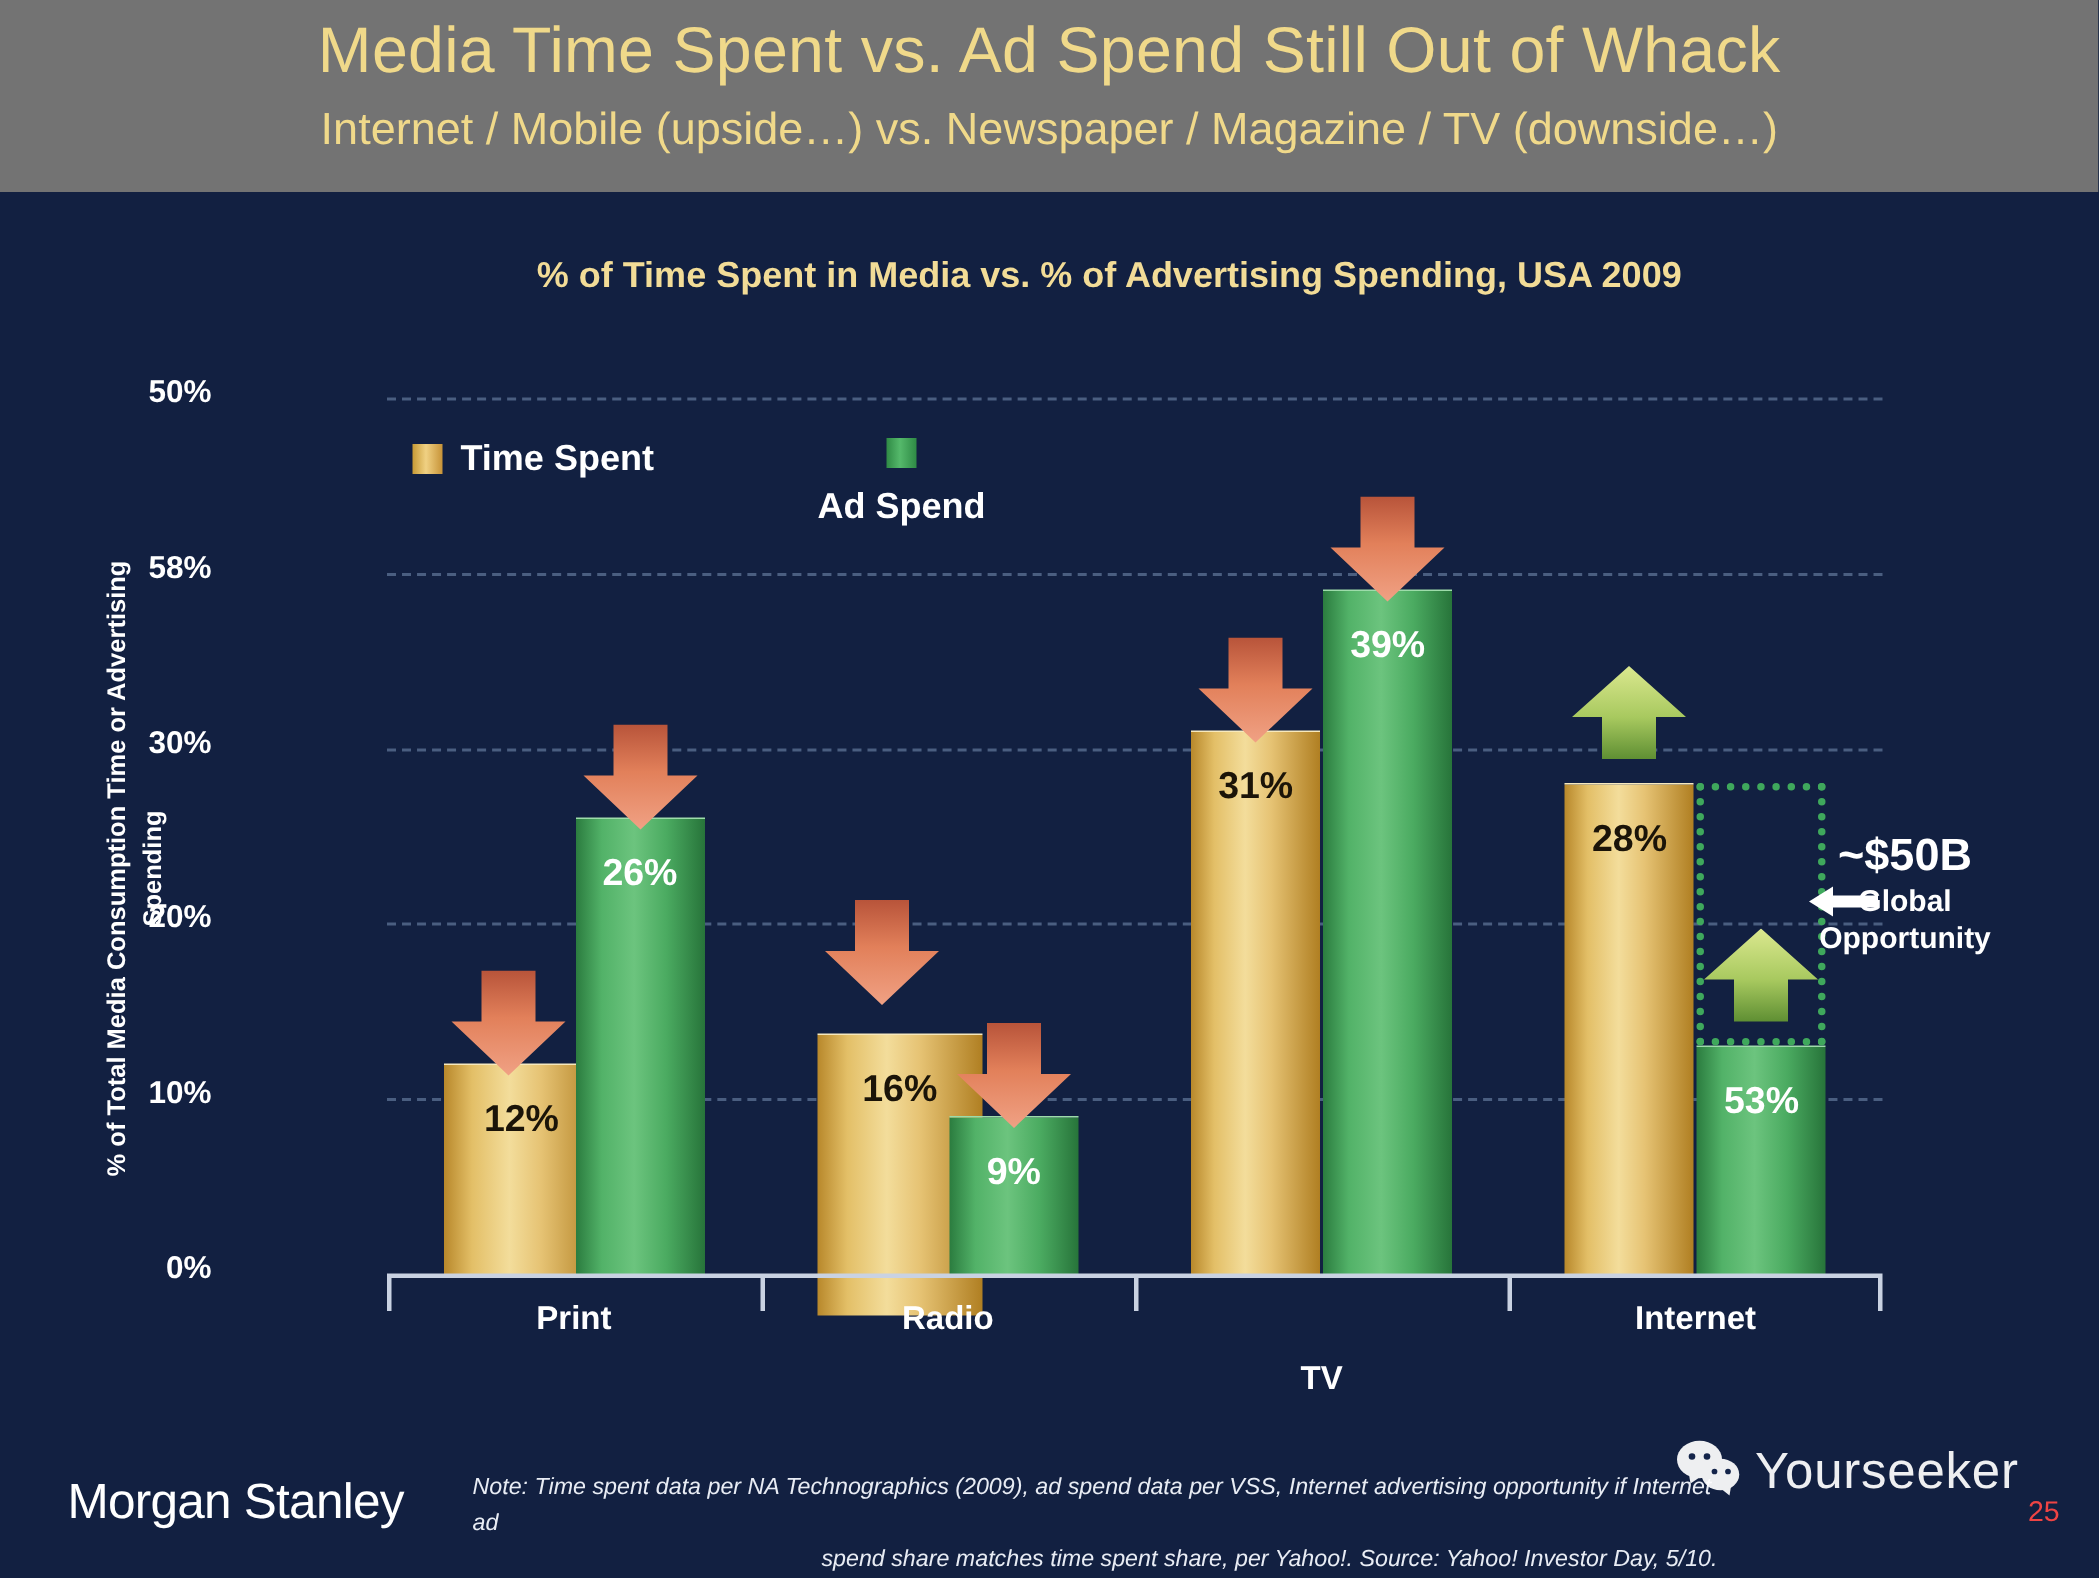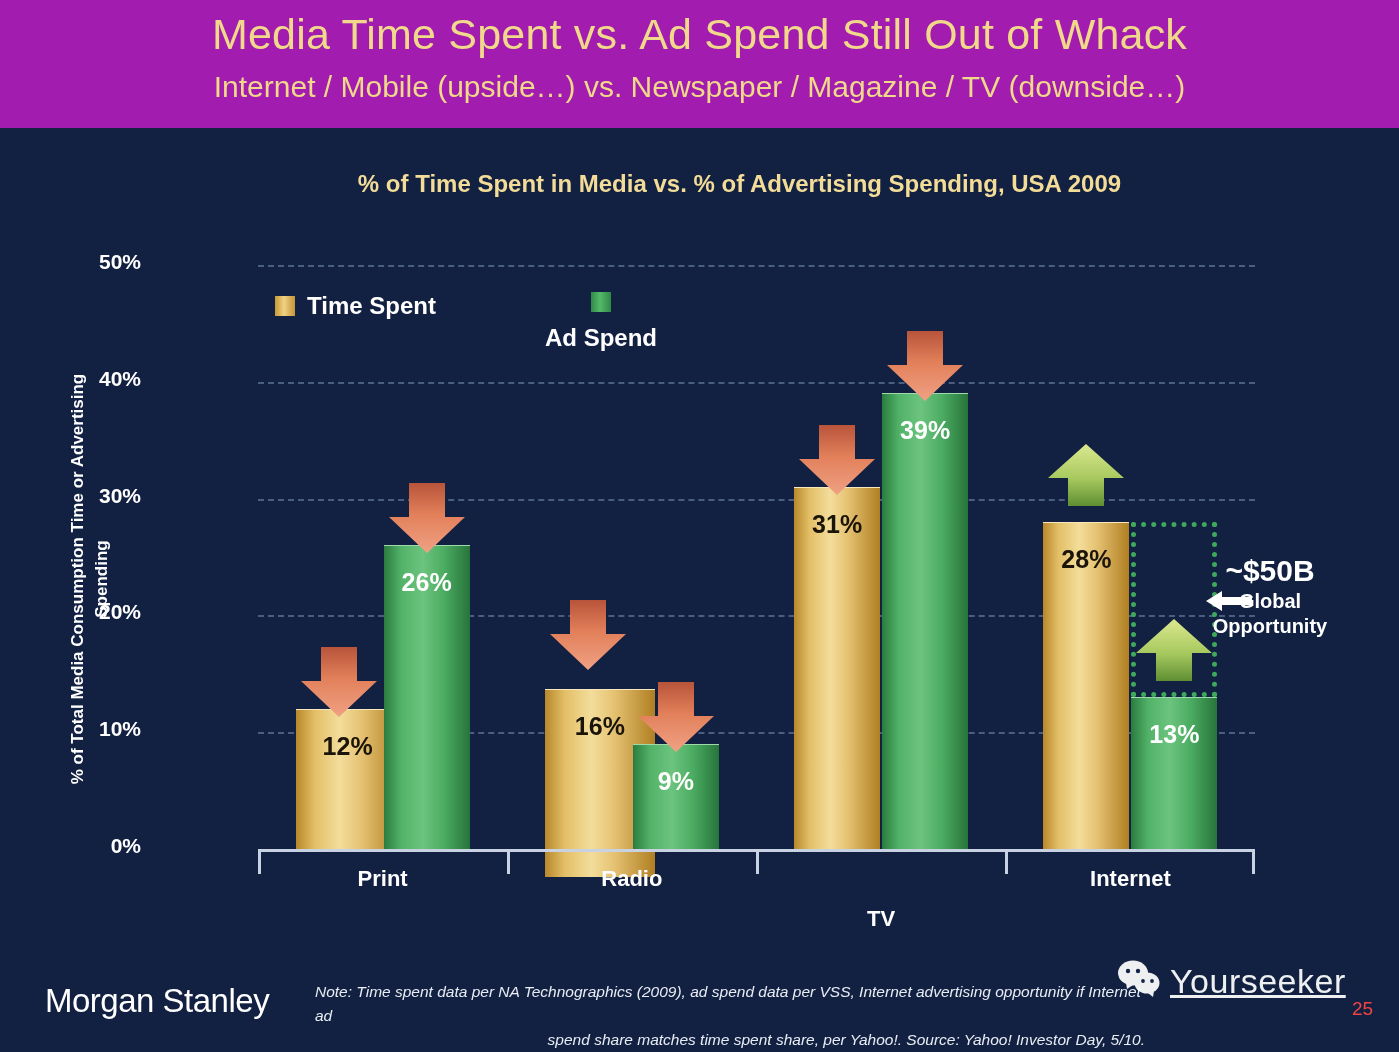--- a/index.html
+++ b/index.html
@@ -7,21 +7,21 @@
     width:1399px;height:1052px;overflow:hidden;
     font-family:"Liberation Sans", sans-serif;
     background:#122041;
   }
   #slide{position:relative;width:1399px;height:1052px;
     background:linear-gradient(180deg,#15254b 0%,#122murderer 0%,#122041 40%,#0f1b38 100%);
     background-color:#122041;}
 
   
   #header{position:absolute;left:0;top:0;width:1399px;height:128px;
-    background:#a21caf;}
+    background:#737373;}
   #title{position:absolute;left:0;top:10px;width:1399px;text-align:center;
     color:#f0d98a;font-size:43px;font-weight:400;letter-spacing:.2px;
     font-family:"Liberation Sans", sans-serif;white-space:nowrap;}
   #subtitle{position:absolute;left:0;top:70px;width:1399px;text-align:center;
     color:#f0d98a;font-size:30px;font-weight:400;white-space:nowrap;}
 
   
   #chart-title{position:absolute;left:0;top:170px;width:1399px;text-align:center;
     color:#f2dc97;font-size:24px;font-weight:bold;white-space:nowrap;margin-left:40px;}
 
@@ -81,21 +81,21 @@
   #ms-logo{position:absolute;left:45px;top:982px;color:#ffffff;font-size:33px;
     font-weight:400;letter-spacing:-.5px;}
   #footnote{position:absolute;left:315px;top:980px;width:830px;
     color:#e8ecf4;font-size:15.5px;font-style:italic;line-height:24px;
     text-align:right;}
   #footnote .l1{display:block;text-align:left;}
   #page-num{position:absolute;left:1352px;top:998px;color:#ef4444;font-size:19px;}
 
   
   #watermark{position:absolute;left:1118px;top:960px;display:flex;align-items:center;gap:8px;opacity:.93;}
-  #wm-text{color:#ffffff;font-size:34px;font-weight:400;letter-spacing:.5px;text-decoration:underline;}
+  #wm-text{color:#ffffff;font-size:34px;font-weight:400;letter-spacing:.5px;}
 </style>
 </head>
 <body>
 
 <div id="slide">
 
   <div id="header">
     <div id="title">Media Time Spent vs. Ad Spend Still Out of Whack</div>
     <div id="subtitle">Internet / Mobile (upside…) vs. Newspaper / Magazine / TV (downside…)</div>
   </div>
@@ -108,21 +108,21 @@
 
   <div id="yticks-layer">
       <div class="ytick" style="top: 834px;">0%</div>
       <div class="gridline" style="left: 258px; top: 732.2px;"></div>
       <div class="ytick" style="top: 717.2px;">10%</div>
       <div class="gridline" style="left: 258px; top: 615.4px;"></div>
       <div class="ytick" style="top: 600.4px;">20%</div>
       <div class="gridline" style="left: 258px; top: 498.6px;"></div>
       <div class="ytick" style="top: 483.6px;">30%</div>
       <div class="gridline" style="left: 258px; top: 381.8px;"></div>
-      <div class="ytick" style="top: 366.8px;">40%</div>
+      <div class="ytick" style="top: 366.8px;">58%</div>
       <div class="gridline" style="left: 258px; top: 265px;"></div>
       <div class="ytick" style="top: 250px;">50%</div>
     </div>
 
   <div id="legend">
     <div class="legend-item" style="left:0;">
       <span class="legend-swatch gold"></span>
       <span class="legend-text">Time Spent</span>
     </div>
     <div class="legend-item" style="left:270px;flex-direction:column;">
@@ -147,21 +147,21 @@
       <div class="bar gold" style="left: 794.125px; width: 86px; height: 362.08px; top: 486.92px; bottom: auto;">
         <div class="bar-value dark" style="top: 22px;">31%</div>
       </div>
       <div class="bar green" style="left: 882.125px; width: 86px; height: 455.52px; top: 393.48px; bottom: auto;">
         <div class="bar-value light" style="top: 22px;">39%</div>
       </div>
       <div class="bar gold" style="left: 1043.38px; width: 86px; height: 327.04px; top: 521.96px; bottom: auto;">
         <div class="bar-value dark" style="top: 22px;">28%</div>
       </div>
       <div class="bar green" style="left: 1131.38px; width: 86px; height: 151.84px; top: 697.16px; bottom: auto;">
-        <div class="bar-value light" style="top: 22px;">13%</div>
+        <div class="bar-value light" style="top: 22px;">53%</div>
       </div>
     </div>
 
   <div id="arrows-layer">
       <div class="arrow" style="left: 298.625px; top: 646.84px;">
         <svg width="80" height="72" viewBox="0 0 80 72">
           <defs>
             <linearGradient id="dge07a52" x1="0" y1="0" x2="0" y2="1">
               <stop offset="0%" stop-color="#b8543a"></stop>
               <stop offset="45%" stop-color="#e2805a"></stop>

